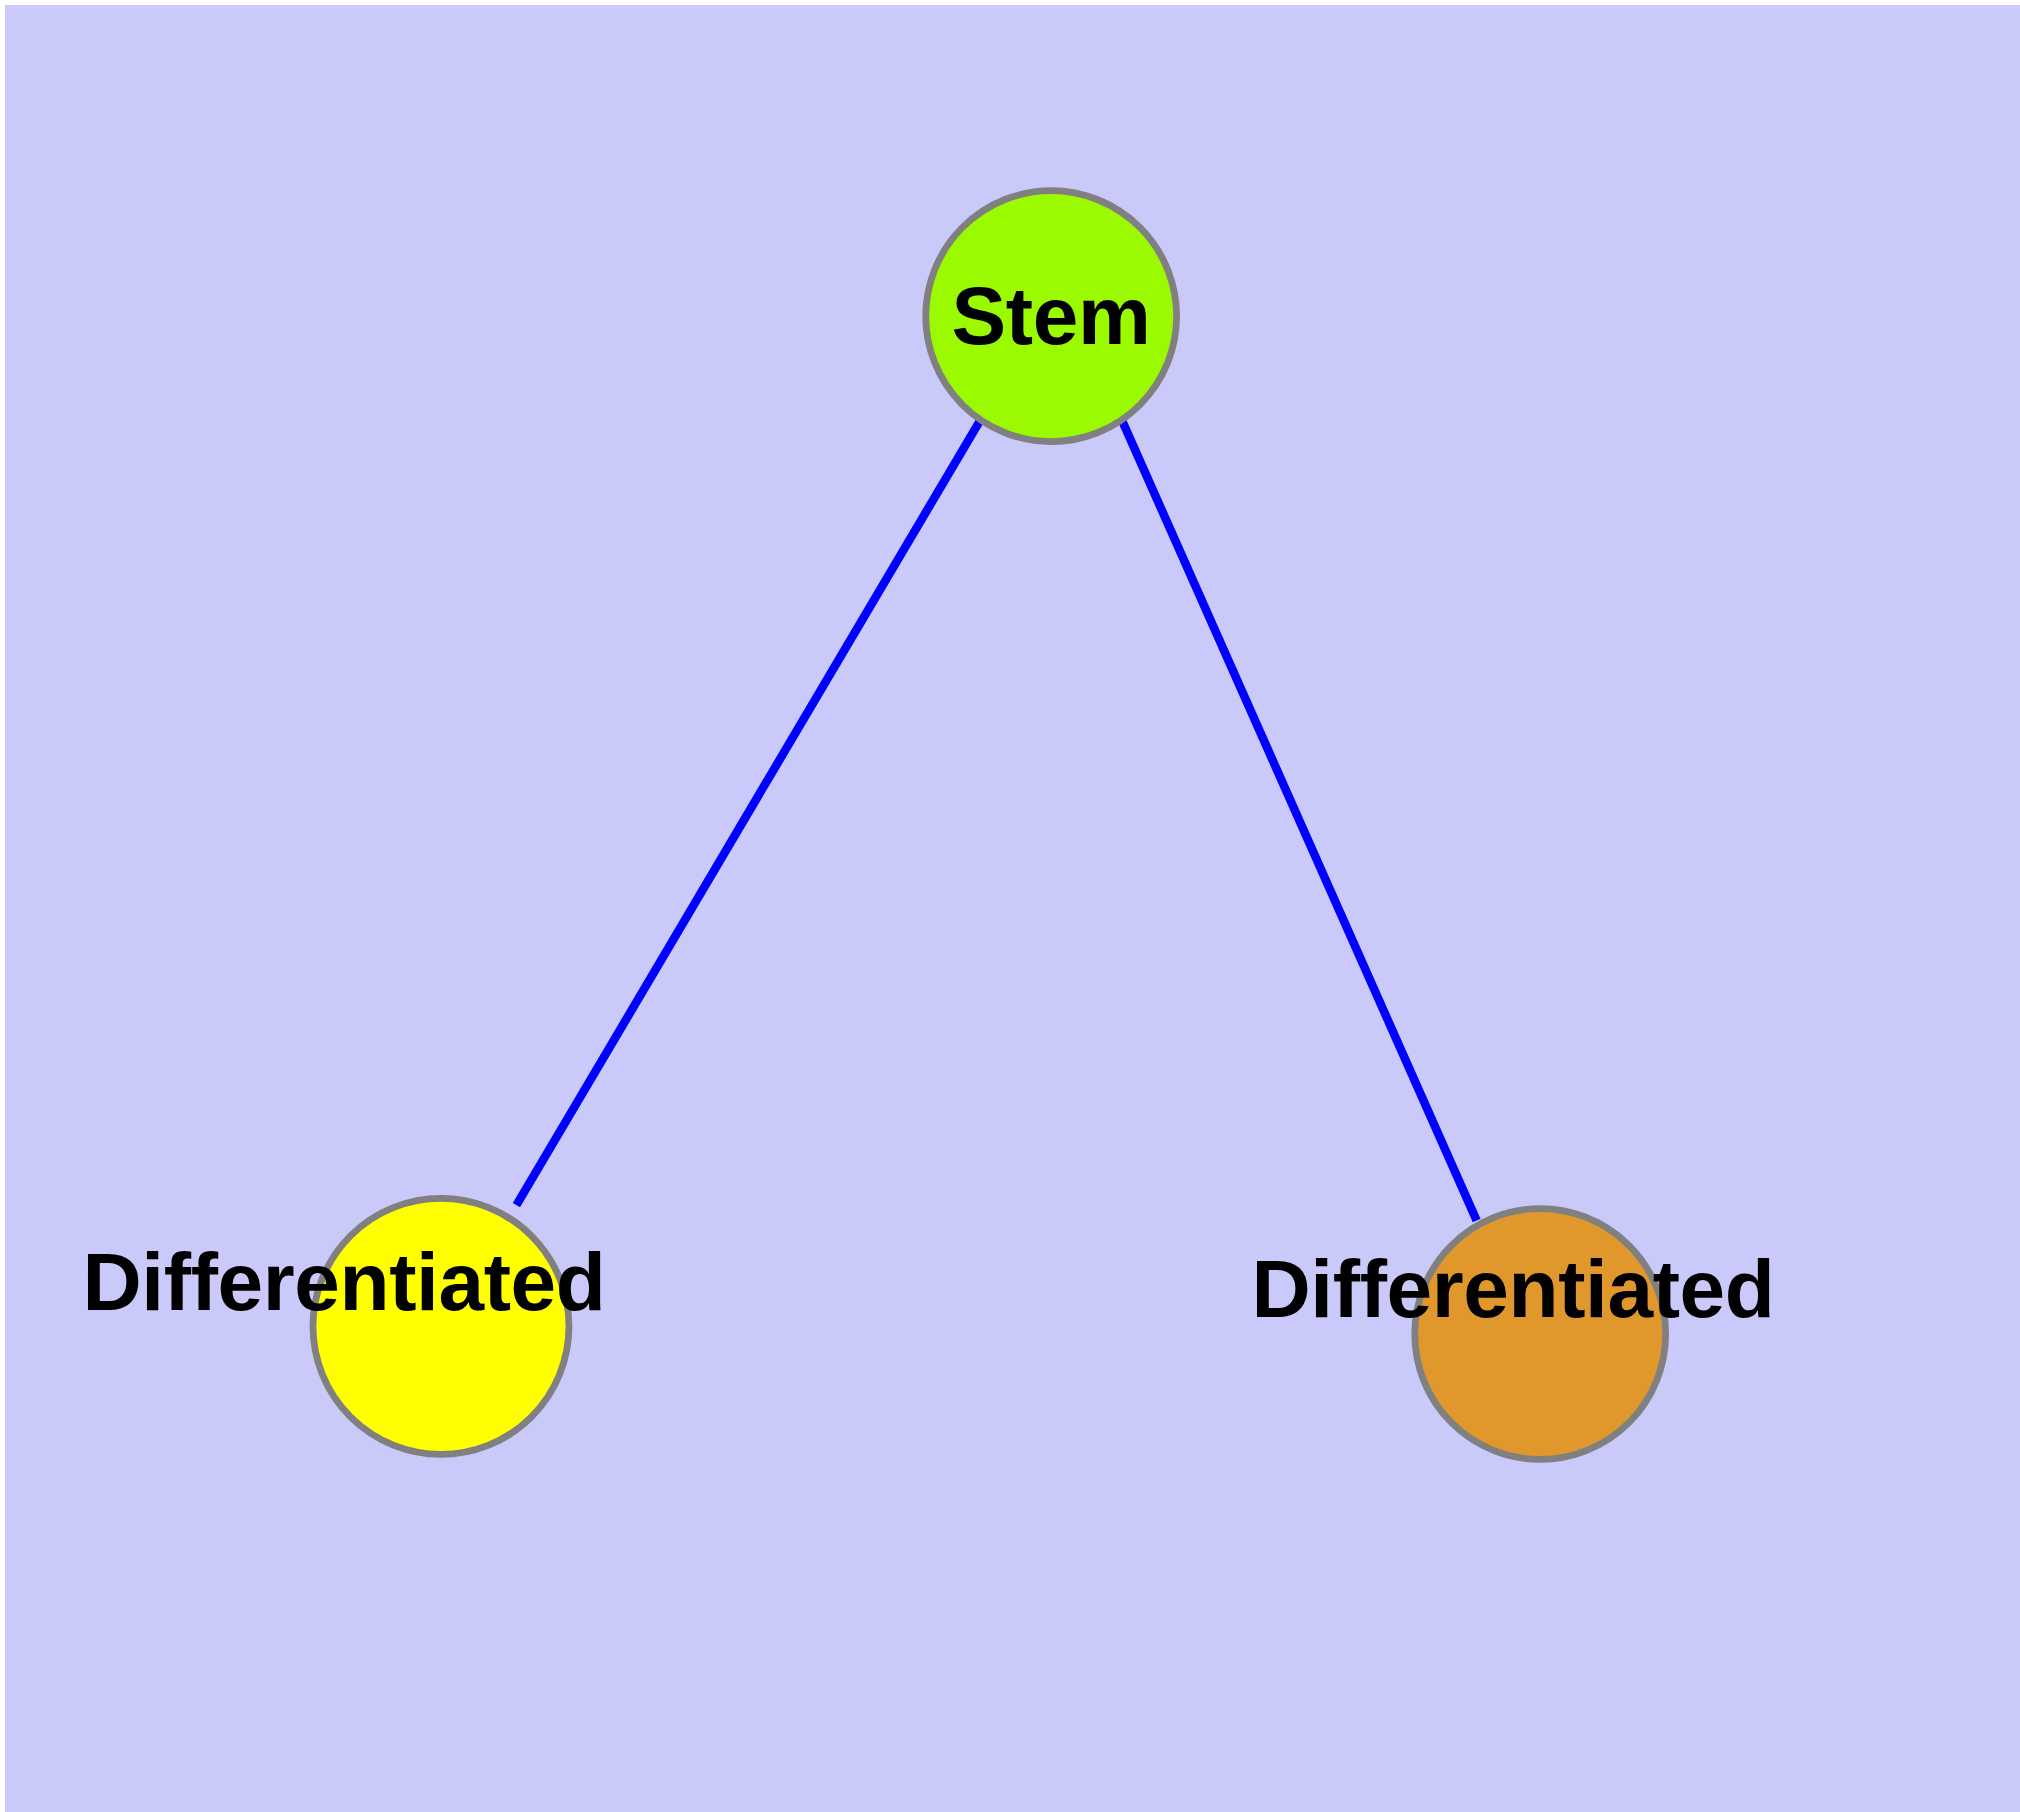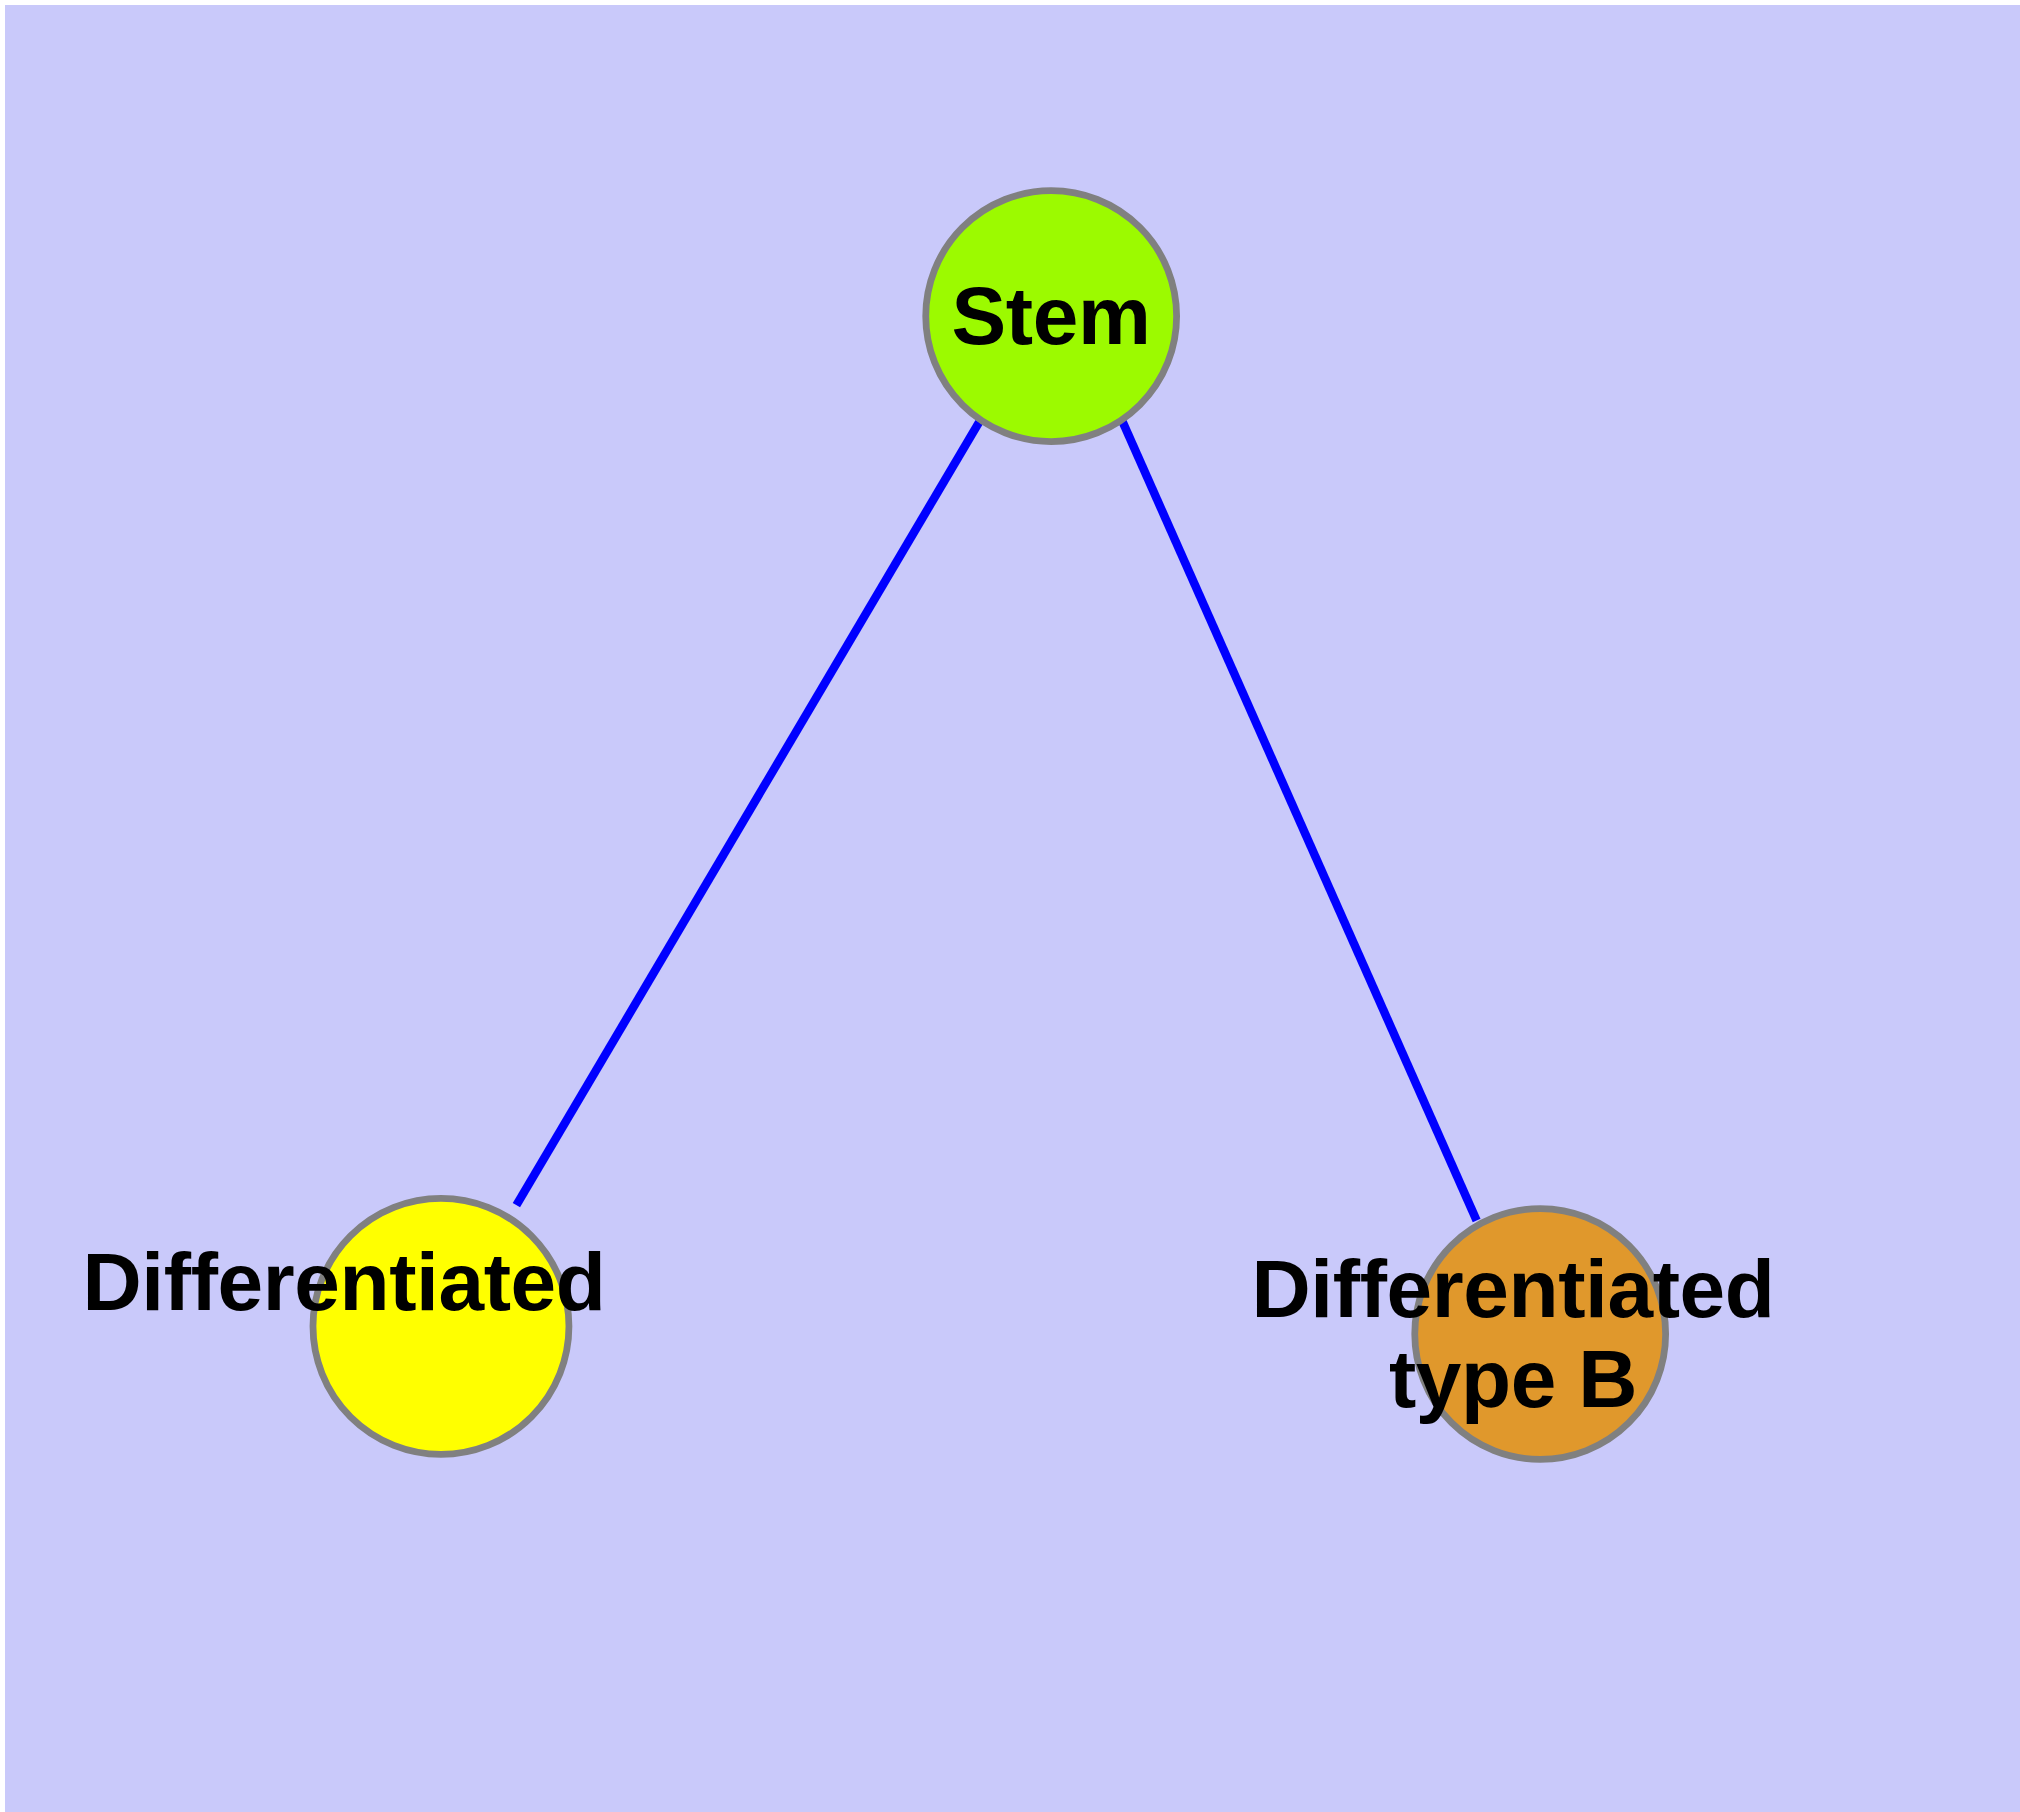--- a/index.html
+++ b/index.html
@@ -58,16 +58,16 @@
       <circle cx="1240" cy="373" r="148" fill="#9cfa00" stroke="#808080" stroke-width="8"></circle>
       <circle cx="520" cy="1565" r="151" fill="#ffff00" stroke="#808080" stroke-width="8"></circle>
       <circle cx="1817" cy="1574" r="148" fill="#e0982c" stroke="#808080" stroke-width="8"></circle>
     </g>
   </svg>
 
   <div class="node-label" id="label-stem" style="left:627px; top:271px; width:848px;">Stem</div>
 
   <div class="node-label" id="label-diff-a" style="left:-80px; top:1237px; width:848px;"><span>Differentiated</span><br></div>
 
-  <div class="node-label" id="label-diff-b" style="left:1089px; top:1244px; width:848px;"><span>Differentiated</span><br><span>type B</span></div>
+  <div class="node-label" id="label-diff-b" style="left:1089px; top:1244px; width:848px;"><span>Differentiated</span><br></div>
 
 </div>
 
 
 </body></html>

